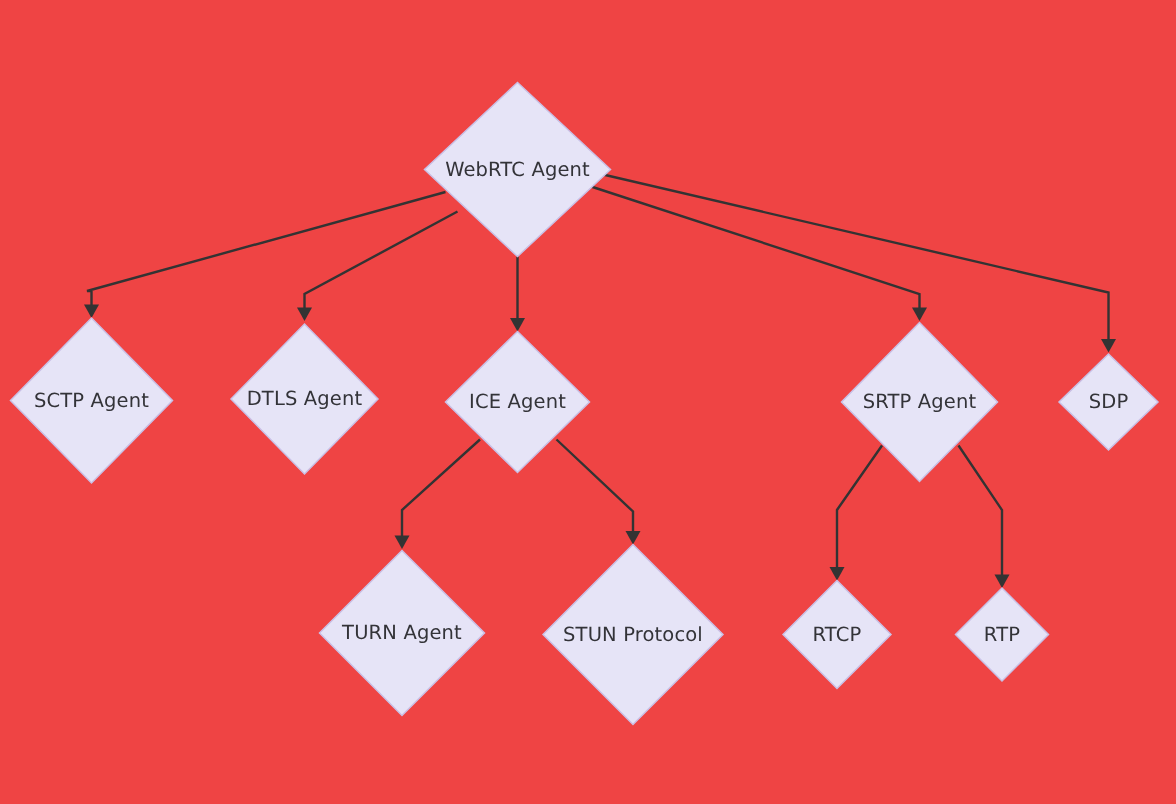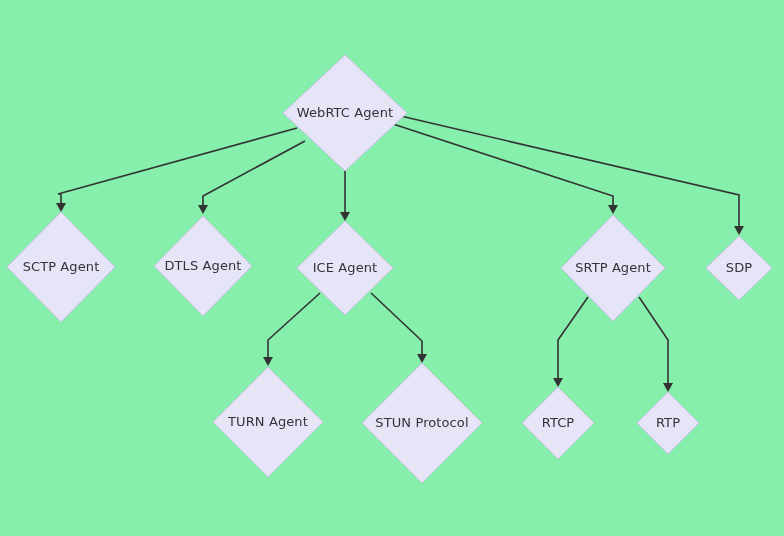--- a/index.html
+++ b/index.html
@@ -10,21 +10,21 @@
   body {
     width: 784px;
     height: 536px;
     overflow: hidden;
     font-family: "DejaVu Sans", "Liberation Sans", sans-serif;
   }
   #diagram-root {
     position: relative;
     width: 784px;
     height: 536px;
-    background: #86efac;
+    background: #ef4444;
   }
   svg#graph {
     display: block;
     width: 784px;
     height: 536px;
   }
   .node-shape {
     fill: #e6e4f7;
     stroke: #c9c0e6;
     stroke-width: 1;

